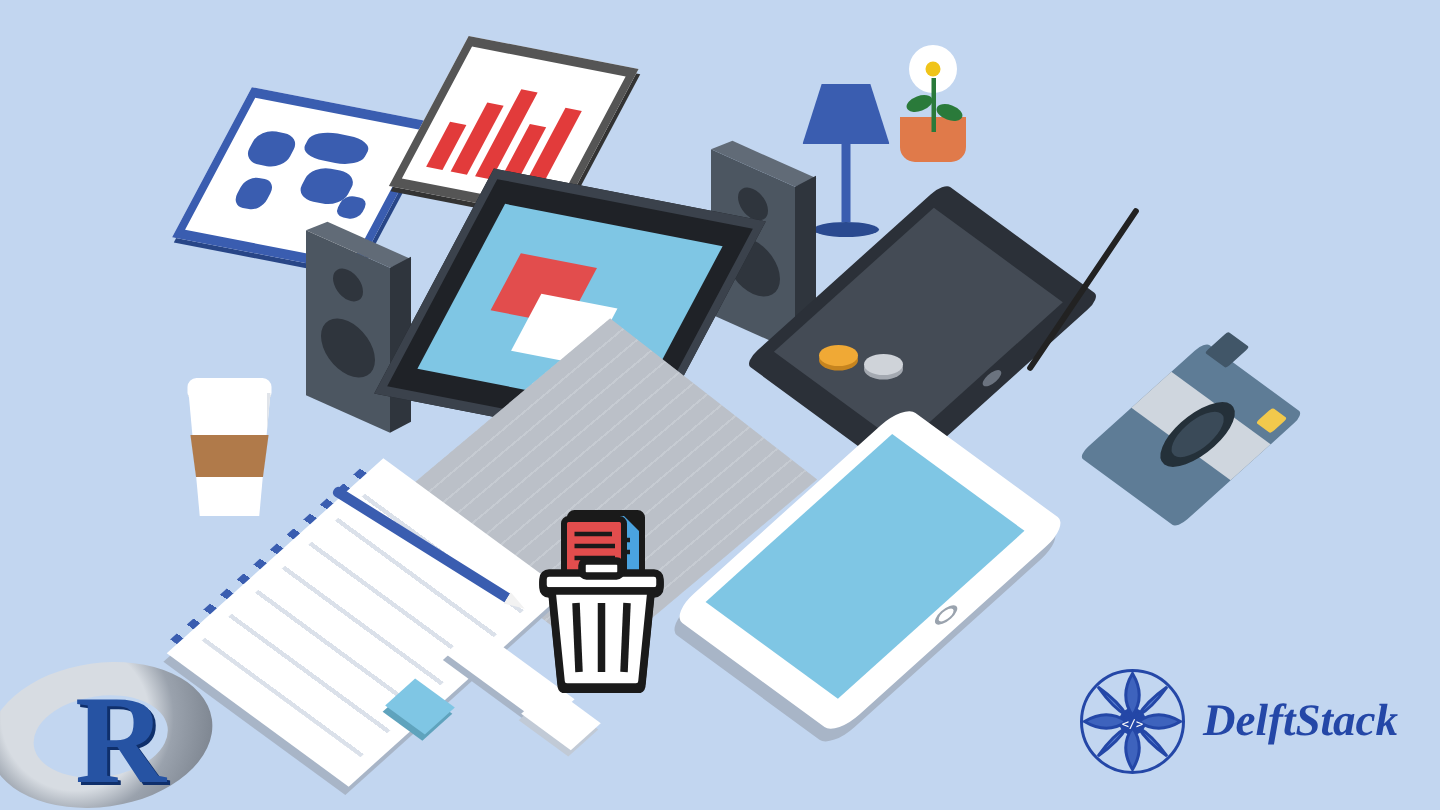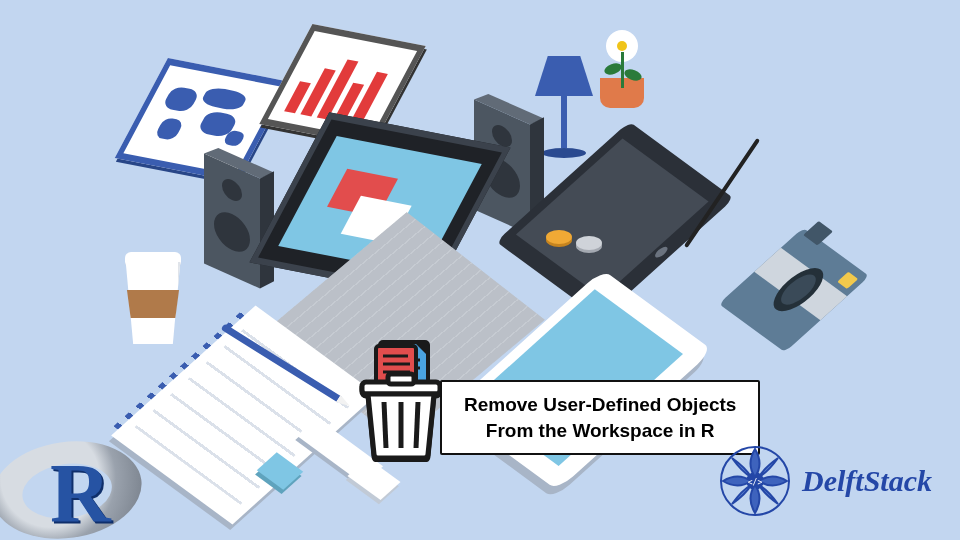--- a/index.html
+++ b/index.html
@@ -230,24 +230,20 @@
       <line x1="37" y1="32" x2="64" y2="32" stroke="#1a1a1a" stroke-width="3"></line>
       <rect x="16" y="42" width="78" height="12" rx="4" fill="#ffffff" stroke="#1a1a1a" stroke-width="5"></rect>
       <rect x="42" y="34" width="26" height="10" rx="3" fill="#ffffff" stroke="#1a1a1a" stroke-width="5"></rect>
       <path d="M22 54 L88 54 L82 114 Q82 118 78 118 L32 118 Q28 118 28 114 Z" fill="#ffffff" stroke="#1a1a1a" stroke-width="5"></path>
       <line x1="38" y1="62" x2="40" y2="108" stroke="#1a1a1a" stroke-width="5"></line>
       <line x1="55" y1="62" x2="55" y2="108" stroke="#1a1a1a" stroke-width="5"></line>
       <line x1="72" y1="62" x2="70" y2="108" stroke="#1a1a1a" stroke-width="5"></line>
     </svg>
   </div>
 
-  <div class="caption">
-    <div>Remove User-Defined Objects</div>
-    <div>From the Workspace in R</div>
-  </div>
 
   <div class="r-logo">
     <div class="oval"></div>
     <div class="R">R</div>
   </div>
 
   <div class="ds-logo">
     <svg class="mandala" viewBox="0 0 74 74">
       <g fill="none" stroke="#2447a7" stroke-width="2">
         <circle cx="37" cy="37" r="8" fill="#2447a7"></circle>

